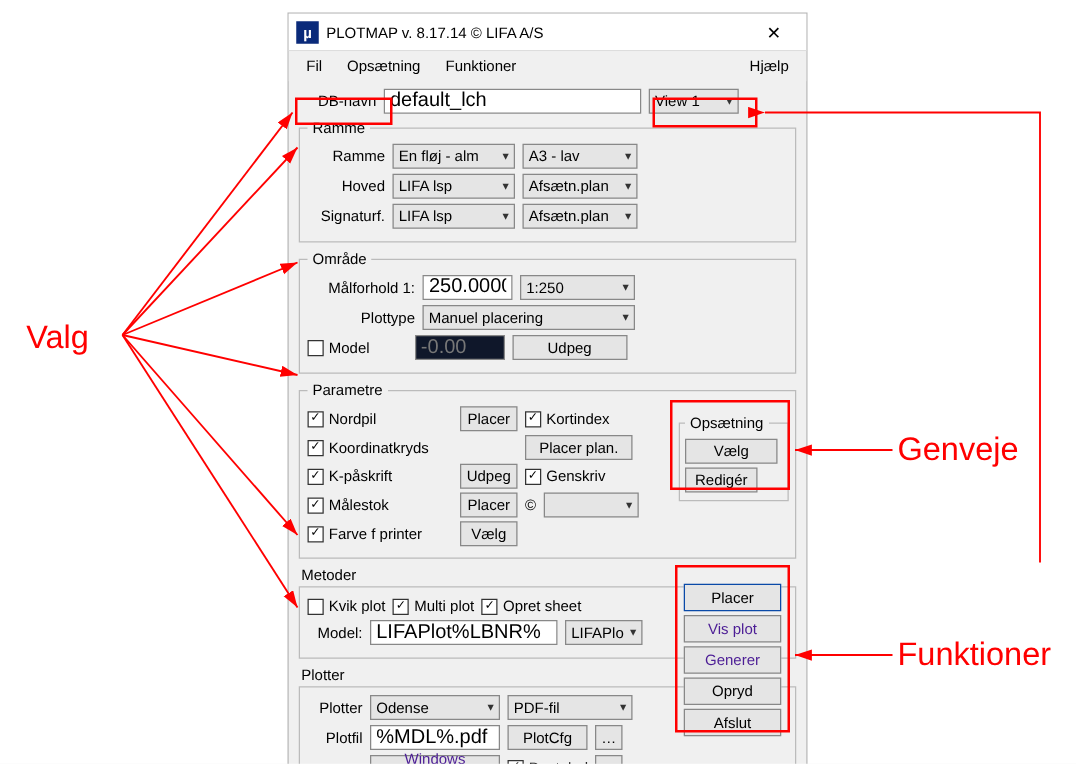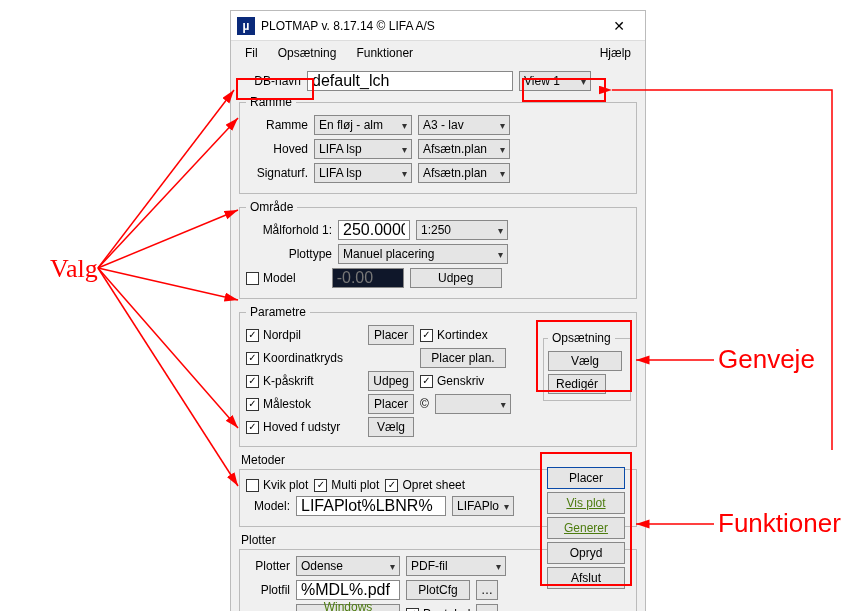--- a/index.html
+++ b/index.html
@@ -68,21 +68,21 @@
   }
   .combo::after {
     content: "▾"; position: absolute; right: 4px; font-size: 10px; color: #333;
   }
   .btn {
     height: 20px; border: 1px solid #888; background: #e5e5e5;
     padding: 0 8px; font-family: inherit; font-size: 12px;
     display: inline-flex; align-items: center; justify-content: center;
     cursor: pointer;
   }
-  .btn.dim { color: #4d7c0f; text-decoration: underline; }
+  .btn.dim { color: #4c1d95; }
   .btn.big { height: 22px; width: 78px; }
   fieldset {
     border: 1px solid #bbb;
     margin: 0 0 6px 0;
     padding: 6px 6px 6px 6px;
     position: relative;
   }
   legend { padding: 0 4px; font-size: 12px; background: #f0f0f0; }
   .chk { display: inline-flex; align-items: center; gap: 4px; cursor: pointer; }
   .chkbox {
@@ -254,21 +254,21 @@
           <div class="combo" style="width:76px">
               <span></span>
             </div>
         </div>
       </div>
 
       <div class="param-row">
         <div class="param-left">
           <span class="chk" style="width:110px">
               <span class="chkbox checked"></span>
-              <span>Hoved f udstyr</span>
+              <span>Farve f printer</span>
             </span>
           <button class="btn" style="width:46px">Vælg</button>
         </div>
         <div class="param-right"></div>
       </div>
     </fieldset>
 
     <div class="section-title">Metoder</div>
     <fieldset style="border-top:1px solid #bbb;">
       <div class="row" style="margin-top:2px;">
@@ -340,21 +340,21 @@
     <button class="btn big">Afslut</button>
   </div>
 
 </div>
 
 <div class="redbox" style="left:236px; top:78px; width:78px; height:22px;"></div>
 <div class="redbox" style="left:522px; top:78px; width:84px; height:24px;"></div>
 <div class="redbox" style="left:536px; top:320px; width:96px; height:72px;"></div>
 <div class="redbox" style="left:540px; top:452px; width:92px; height:134px;"></div>
 
-<div class="anno-text" style="left:50px; top:254px;font-family:Liberation Serif, serif;">Valg</div>
+<div class="anno-text" style="left:21px; top:254px;">Valg</div>
 <div class="anno-text" style="left:718px; top:344px;">Genveje</div>
 <div class="anno-text" style="left:718px; top:508px;">Funktioner</div>
 
 <svg style="position:absolute; left:0; top:0; width:861px; height:611px; pointer-events:none;">
   <defs>
     <marker id="ah" markerWidth="10" markerHeight="10" refX="9" refY="3" orient="auto">
       <path d="M0,0 L9,3 L0,6 Z" fill="#ff0000"></path>
     </marker>
   </defs>
 

